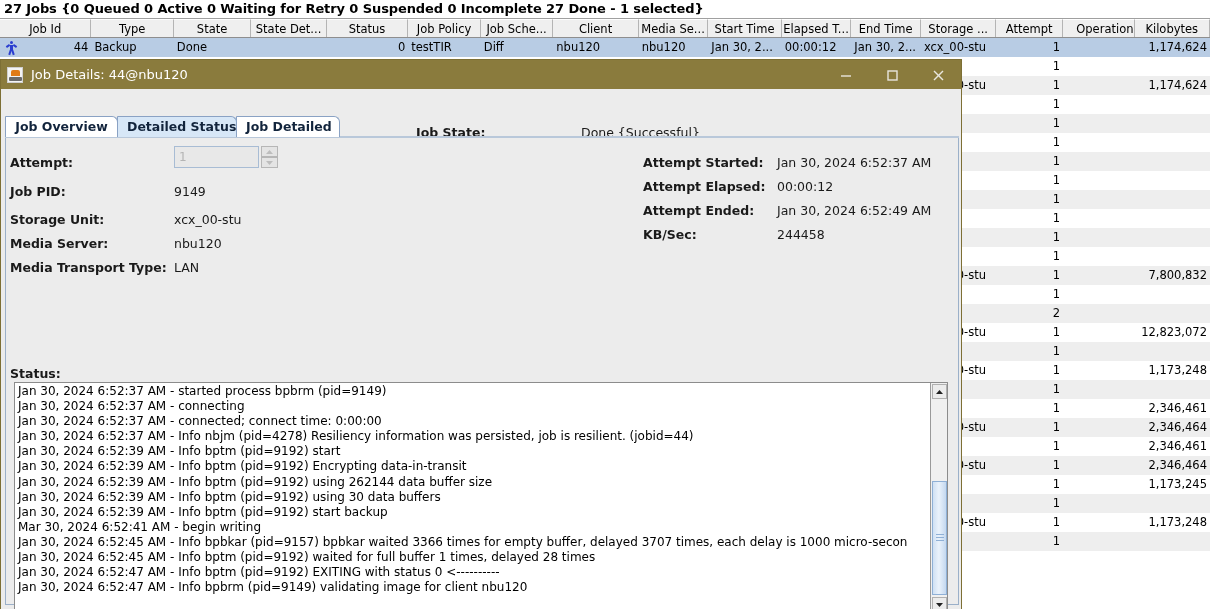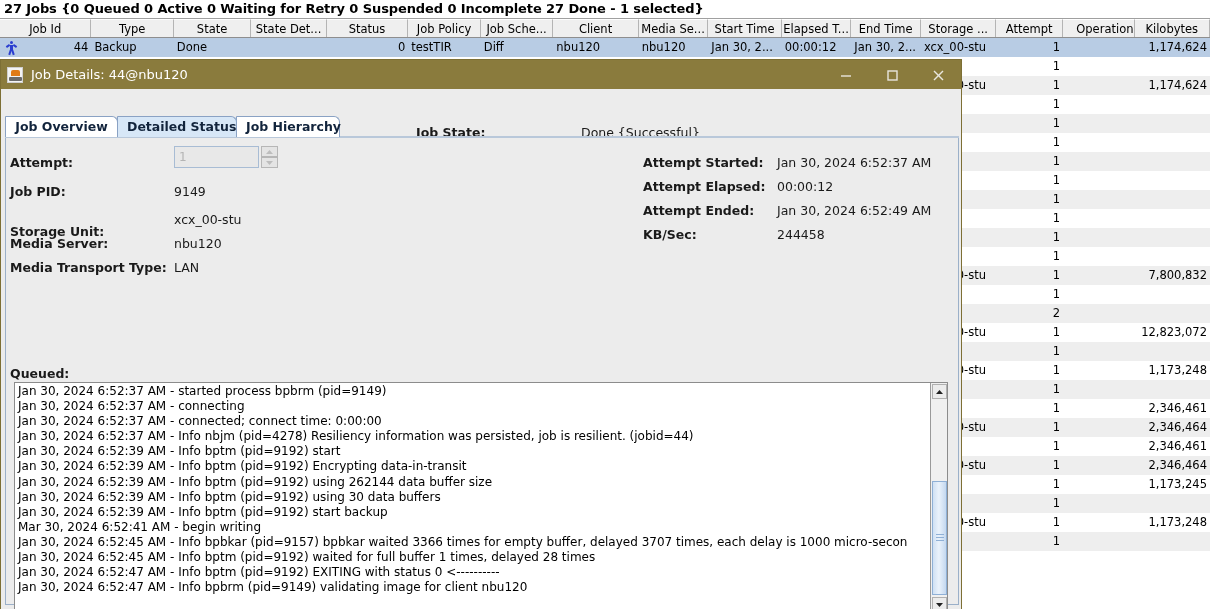--- a/index.html
+++ b/index.html
@@ -721,21 +721,21 @@
     <div class="dlg-body">
 
       <div class="lbl abs" style="left:8px; top:36px;">Job ID:</div>
       <div class="val abs" style="left:172px; top:36px;">44</div>
       <div class="lbl abs" style="left:415px; top:36px;">Job State:</div>
       <div class="val abs" style="left:580px; top:36px;">Done {Successful}</div>
 
       <div class="tabs" id="tabs">
           <div class="tab" style="left: 0px; width: 113px; text-align: center; z-index: 1;">Job Overview</div>
           <div class="tab active" style="left: 112px; width: 120px; text-align: center; z-index: 5;">Detailed Status</div>
-          <div class="tab" style="left: 231px; width: 104px; text-align: center; z-index: 1;">Job Hierarchy</div>
+          <div class="tab" style="left: 231px; width: 104px; text-align: center; z-index: 1;">Job Detailed</div>
         </div>
       <div class="tab-underline"></div>
 
       <div class="panel">
 
         <div class="spinner" style="left:168px; top:8px;">
           <div class="spin-field">1</div>
           <div class="spin-btns">
             <div class="spin-b">
               <svg width="9" height="6" viewBox="0 0 9 6">
@@ -748,42 +748,42 @@
                 </svg>
             </div>
           </div>
         </div>
 
         <div class="lbl abs" style="left:4px;  top:17px;">Attempt:</div>
 
         <div class="lbl abs" style="left:4px;  top:46px;">Job PID:</div>
         <div class="val abs" style="left:168px;top:46px;">9149</div>
 
-        <div class="lbl abs" style="left:4px;  top:74px;margin-top:12px;">Storage Unit:</div>
+        <div class="lbl abs" style="left:4px;  top:74px;">Storage Unit:</div>
         <div class="val abs" style="left:168px;top:74px;">xcx_00-stu</div>
 
         <div class="lbl abs" style="left:4px;  top:98px;">Media Server:</div>
         <div class="val abs" style="left:168px;top:98px;">nbu120</div>
 
         <div class="lbl abs" style="left:4px;  top:122px;">Media Transport Type:</div>
         <div class="val abs" style="left:168px;top:122px;">LAN</div>
 
         <div class="lbl abs" style="left:637px;top:17px;text-align:right;">Attempt Started:</div>
         <div class="val abs" style="left:771px;top:17px;">Jan 30, 2024 6:52:37 AM</div>
 
         <div class="lbl abs" style="left:637px;top:41px;">Attempt Elapsed:</div>
         <div class="val abs" style="left:771px;top:41px;">00:00:12</div>
 
         <div class="lbl abs" style="left:637px;top:65px;">Attempt Ended:</div>
         <div class="val abs" style="left:771px;top:65px;">Jan 30, 2024 6:52:49 AM</div>
 
         <div class="lbl abs" style="left:637px;top:89px;">KB/Sec:</div>
         <div class="val abs" style="left:771px;top:89px;">244458</div>
 
-        <div class="lbl abs" style="left:4px; top:228px;">Queued:</div>
+        <div class="lbl abs" style="left:4px; top:228px;">Status:</div>
 
         <div class="status-box">
           <div class="log" id="log">
               <div>Jan 30, 2024 6:52:37 AM - started process bpbrm (pid=9149)</div>
               <div>Jan 30, 2024 6:52:37 AM - connecting</div>
               <div>Jan 30, 2024 6:52:37 AM - connected; connect time: 0:00:00</div>
               <div>Jan 30, 2024 6:52:37 AM - Info nbjm (pid=4278) Resiliency information was persisted, job is resilient. (jobid=44)</div>
               <div>Jan 30, 2024 6:52:39 AM - Info bptm (pid=9192) start</div>
               <div>Jan 30, 2024 6:52:39 AM - Info bptm (pid=9192) Encrypting data-in-transit</div>
               <div>Jan 30, 2024 6:52:39 AM - Info bptm (pid=9192) using 262144 data buffer size</div>

